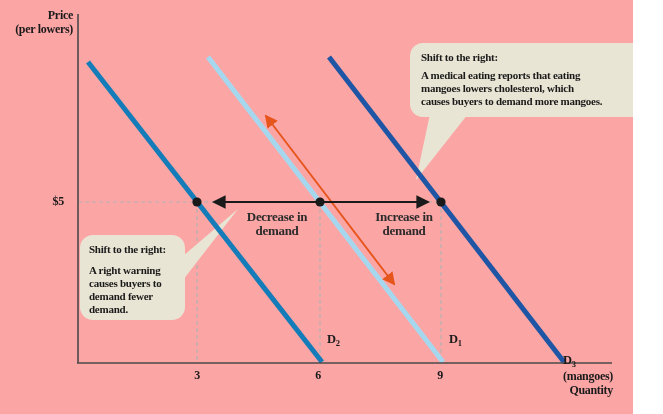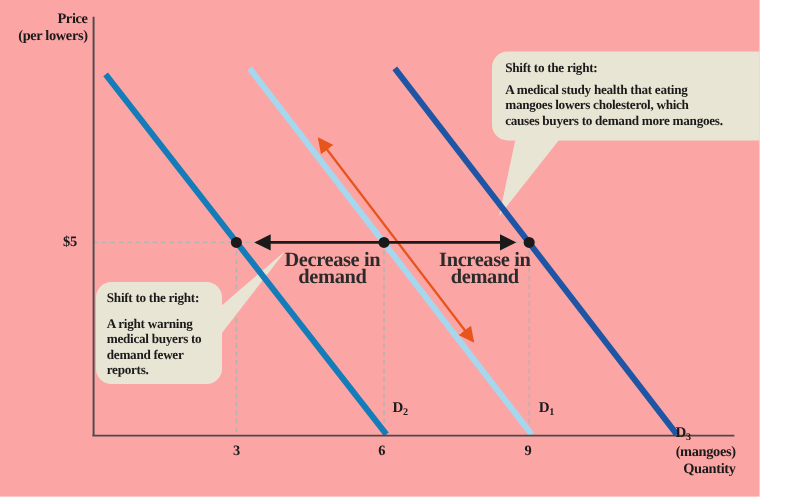--- a/index.html
+++ b/index.html
@@ -13,21 +13,21 @@
   }
   .figure svg{position:absolute;left:0;top:0;}
   .txt{position:absolute;font-weight:bold;letter-spacing:-0.3px;line-height:13px;}
   .axis-title{font-size:12px;line-height:14px;}
   .right-align{text-align:right;}
   .center{text-align:center;}
   .tick{font-size:12px;}
   .price-tick{font-size:12px;}
   .curve-label{font-size:12.5px;}
   .curve-label .sub{font-size:8.5px;vertical-align:-3px;letter-spacing:0;}
-  .shift-label{font-size:17px;line-height:14px;color:#2b2b2b;}
+  .shift-label{font-size:13px;line-height:14px;color:#2b2b2b;}
   .callout{
     position:absolute;
     background:#e9e5d4;
     padding:8px 8px 6px 9px;
     box-sizing:border-box;
     font-size:11px;
     line-height:13px;
     font-weight:bold;
     letter-spacing:-0.25px;
     color:#1a1a1a;
@@ -102,28 +102,28 @@
   </div>
   <div class="txt shift-label center" style="left:344px;top:210px;width:120px;">
     <div>Increase in</div>
     <div>demand</div>
   </div>
 
   <div class="callout" style="left:80px;top:235px;width:105px;height:85px;">
     <div class="title">Shift to the right:</div>
     <div class="body">
       <div>A right warning</div>
-      <div>medical buyers to</div>
+      <div>causes buyers to</div>
       <div>demand fewer</div>
-      <div>reports.</div>
+      <div>demand.</div>
     </div>
   </div>
 
   <div class="callout" style="left:410px;top:43px;width:248px;height:74px;padding:8px 10px 6px 11px;">
     <div class="title" style="margin-bottom:5px;">Shift to the right:</div>
     <div class="body">
-      <div>A medical study health that eating</div>
+      <div>A medical eating reports that eating</div>
       <div>mangoes lowers cholesterol, which</div>
       <div>causes buyers to demand more mangoes.</div>
     </div>
   </div>
 
 </div>
 
 </body></html>

